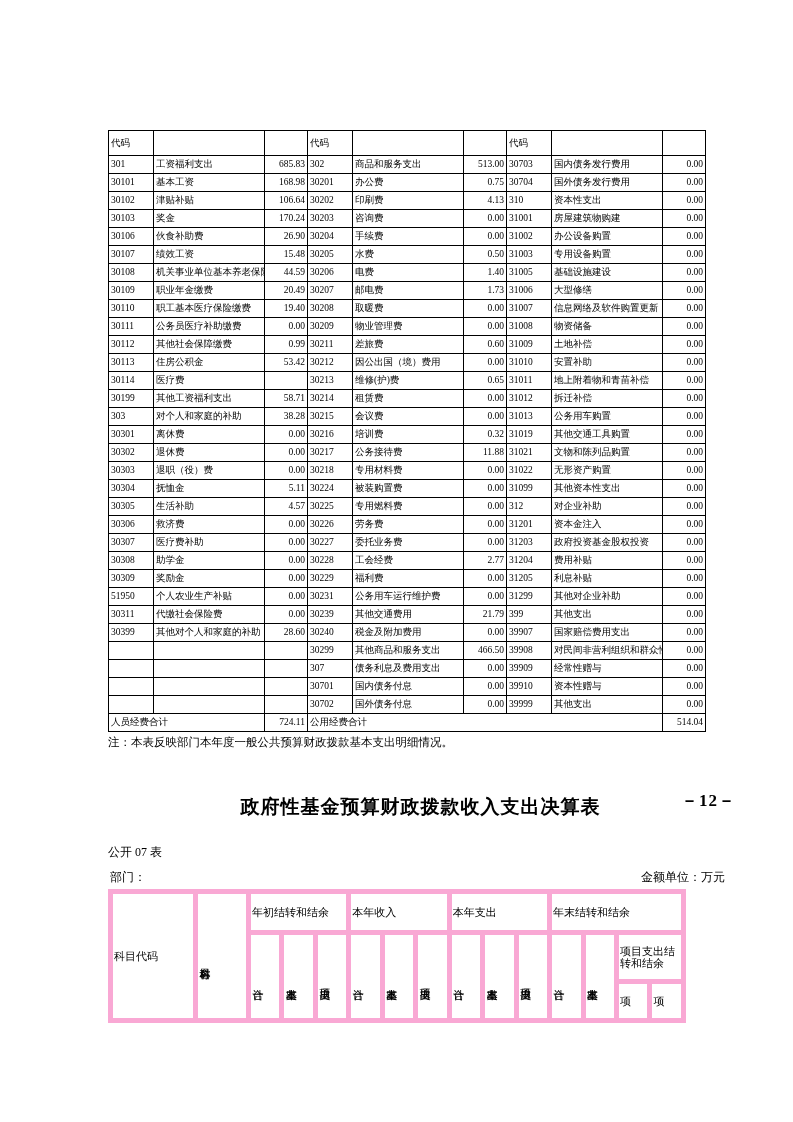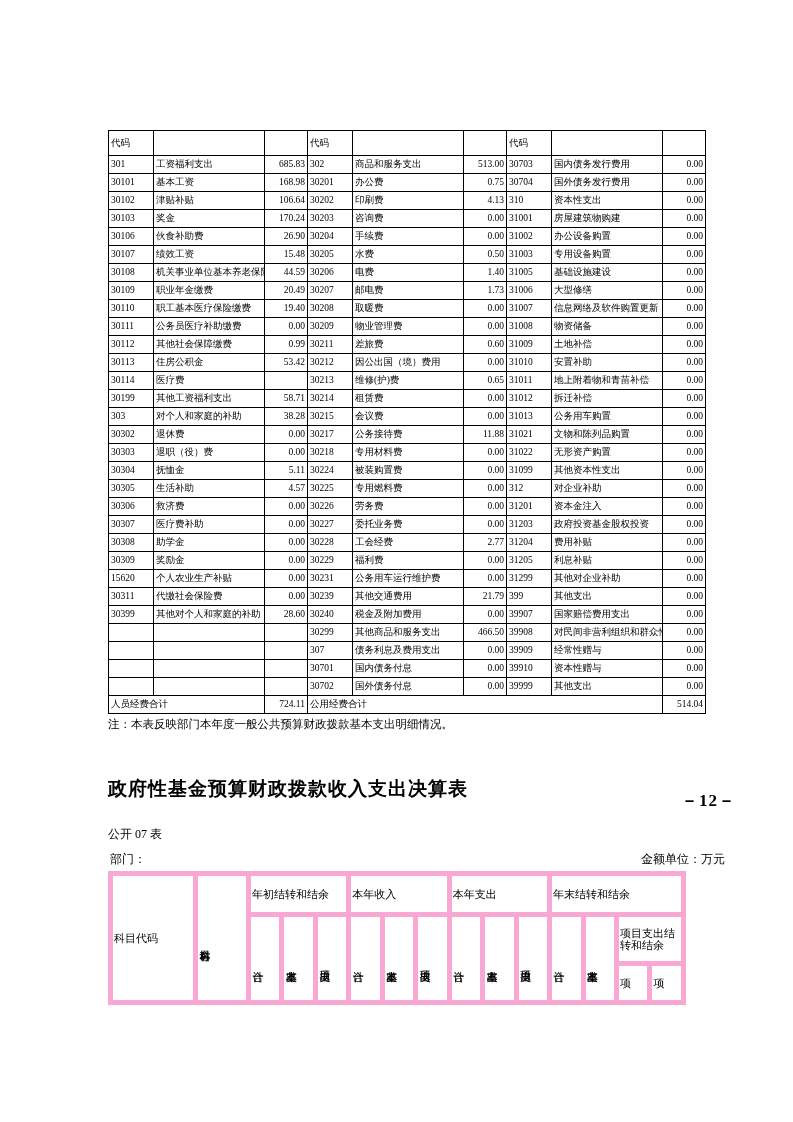--- a/index.html
+++ b/index.html
@@ -45,21 +45,21 @@
   td.total-label {
   }
   .note {
     font-size: 11.5px;
     margin-top: 3px;
     font-family: "Liberation Serif", serif;
   }
   h1.section-title {
     font-size: 19px;
     font-weight: bold;
-    text-align: left;
+    text-align: center;
     margin: 44px 0 0 0;
     letter-spacing: 1px;
     font-family: "Liberation Serif", serif;
   }
   .form-no {
     font-size: 12px;
     margin-top: 24px;
     padding-right: 8px;
   }
   .dept-row {
@@ -278,20 +278,31 @@
           <td class="name">对个人和家庭的补助</td>
           <td class="val">38.28</td>
           <td class="code">30215</td>
           <td class="name">会议费</td>
           <td class="val">0.00</td>
           <td class="code">31013</td>
           <td class="name">公务用车购置</td>
           <td class="val">0.00</td>
         </tr>
         <tr>
+          <td class="code">30301</td>
+          <td class="name">离休费</td>
+          <td class="val">0.00</td>
+          <td class="code">30216</td>
+          <td class="name">培训费</td>
+          <td class="val">0.32</td>
+          <td class="code">31019</td>
+          <td class="name">其他交通工具购置</td>
+          <td class="val">0.00</td>
+        </tr>
+        <tr>
           <td class="code">30302</td>
           <td class="name">退休费</td>
           <td class="val">0.00</td>
           <td class="code">30217</td>
           <td class="name">公务接待费</td>
           <td class="val">11.88</td>
           <td class="code">31021</td>
           <td class="name">文物和陈列品购置</td>
           <td class="val">0.00</td>
         </tr>
@@ -366,21 +377,21 @@
           <td class="name">奖励金</td>
           <td class="val">0.00</td>
           <td class="code">30229</td>
           <td class="name">福利费</td>
           <td class="val">0.00</td>
           <td class="code">31205</td>
           <td class="name">利息补贴</td>
           <td class="val">0.00</td>
         </tr>
         <tr>
-          <td class="code">15620</td>
+          <td class="code">51950</td>
           <td class="name">个人农业生产补贴</td>
           <td class="val">0.00</td>
           <td class="code">30231</td>
           <td class="name">公务用车运行维护费</td>
           <td class="val">0.00</td>
           <td class="code">31299</td>
           <td class="name">其他对企业补助</td>
           <td class="val">0.00</td>
         </tr>
         <tr>

